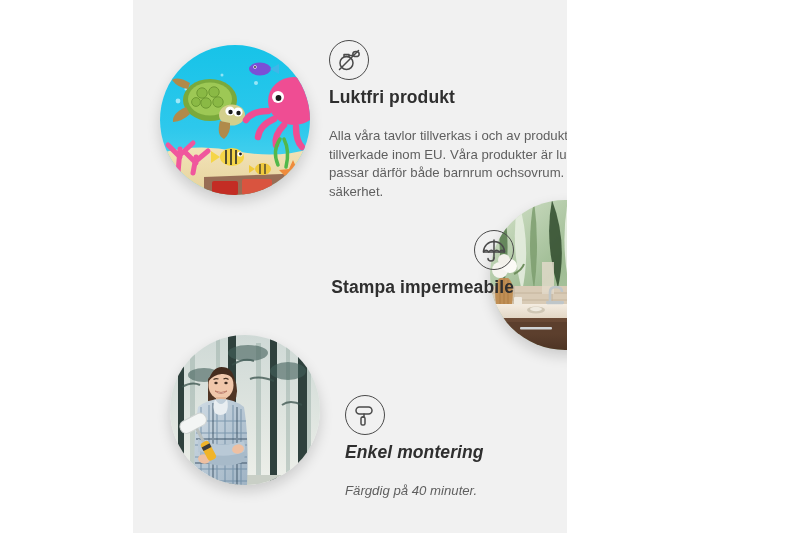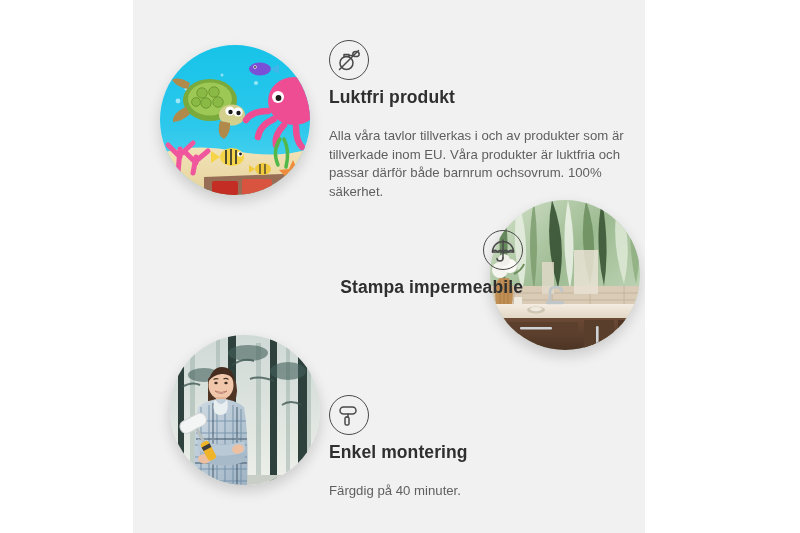--- a/index.html
+++ b/index.html
@@ -17,21 +17,21 @@
     width: 800px;
     height: 533px;
     background: #ffffff;
   }
 
   
   #panel {
     position: absolute;
     left: 133px;
     top: 0;
-    width: 512px;
+    width: 434px;
     height: 533px;
     background: #f1f1f1;
     overflow: hidden;
   }
 
   
   .feature { position: absolute; }
 
   .icon-circle {
     width: 40px; height: 40px;
@@ -63,22 +63,22 @@
   .photo {
     position: absolute;
     border-radius: 50%;
     overflow: hidden;
     box-shadow: 0 6px 14px rgba(0,0,0,.16);
   }
   .photo > svg { display: block; width: 100%; height: 100%; }
 
   
   #feature-odourless { left: 196px; top: 40px;  width: 300px; }
-  #feature-waterproof{ left:  60px; top: 230px; width: 330px; }
-  #feature-assembly  { left: 196px; top: 395px; width: 300px; }
+  #feature-waterproof{ left:  51px; top: 230px; width: 330px; }
+  #feature-assembly  { left: 212px; top: 395px; width: 300px; font-style: italic; }
 
   #photo-underwater  { left:  27px; top:  45px; width: 150px; height: 150px; }
   #photo-bathroom    { left: 357px; top: 200px; width: 150px; height: 150px; }
   #photo-forest      { left:  37px; top: 335px; width: 150px; height: 150px; }
 </style>
 </head>
 <body>
 
 <div id="stage">
 

